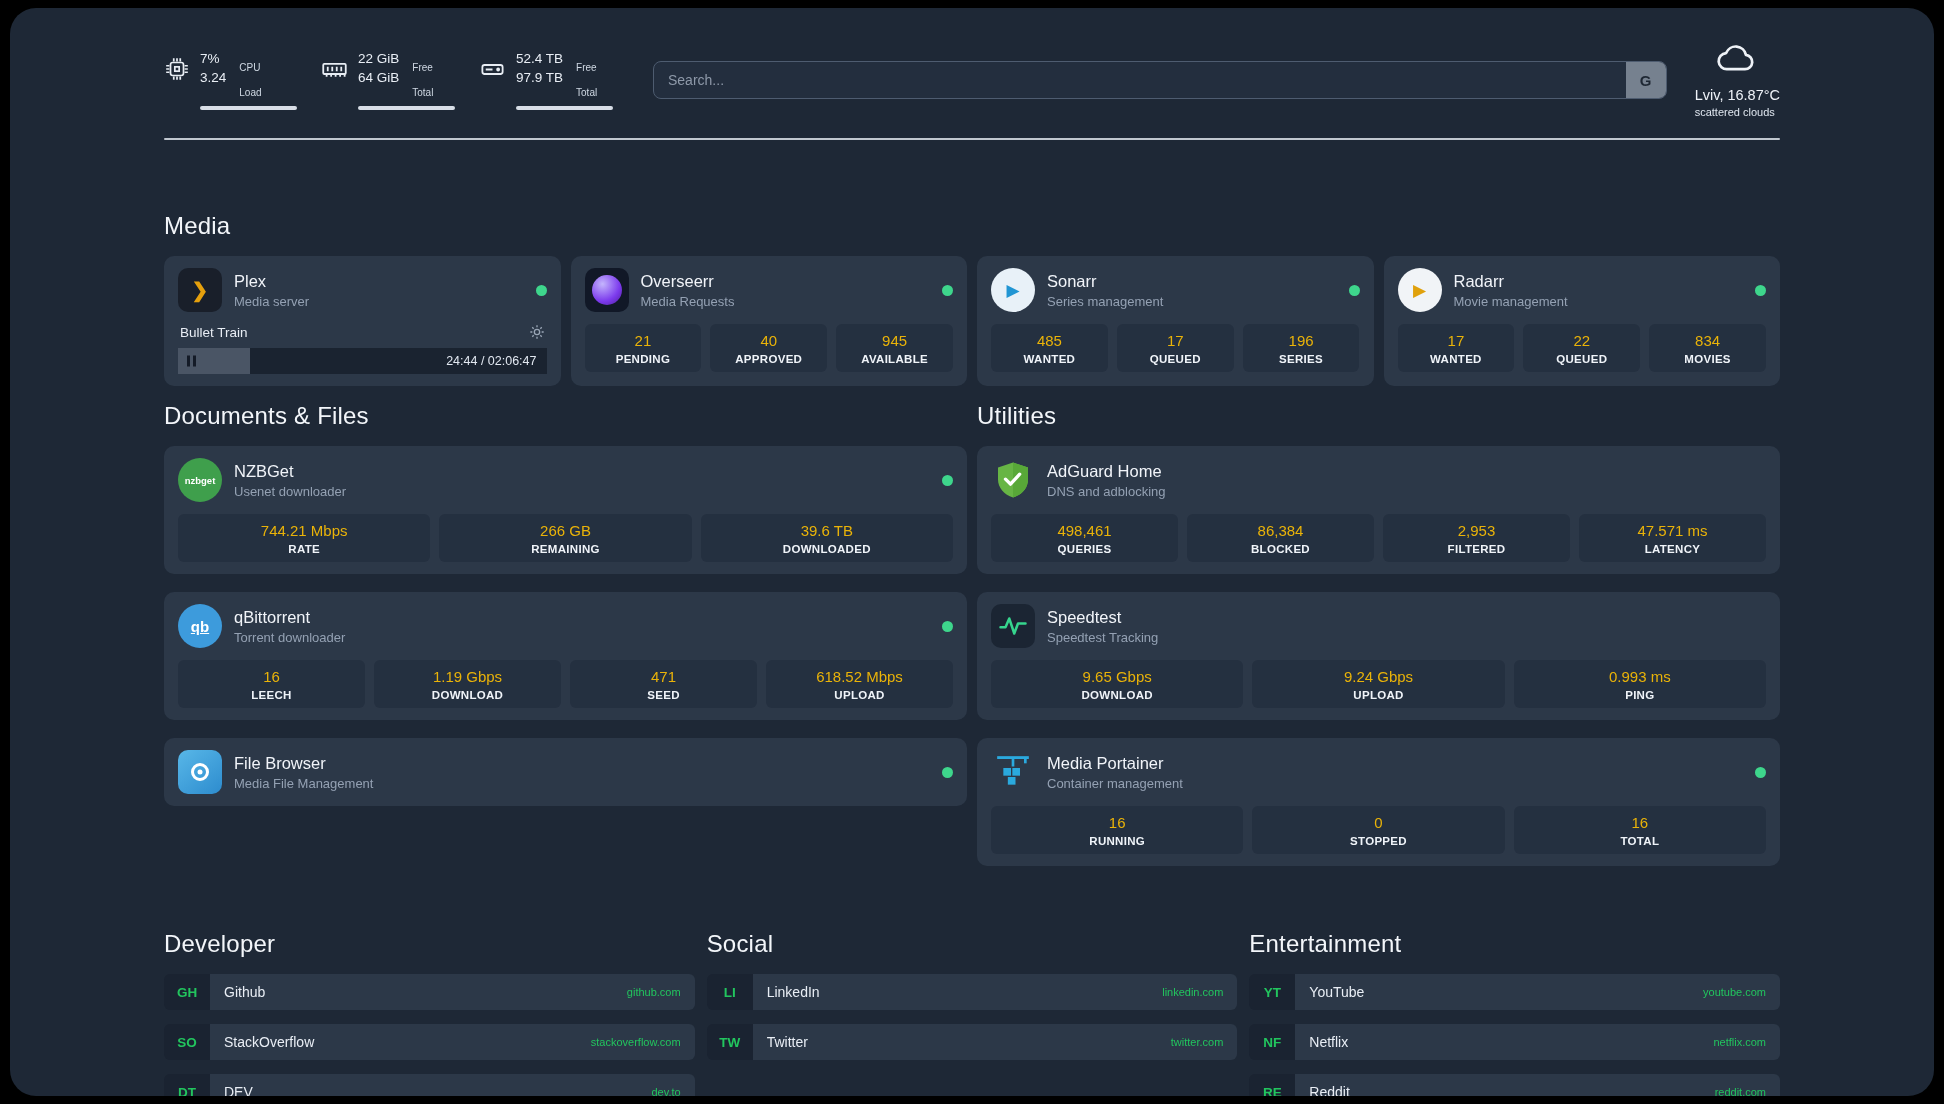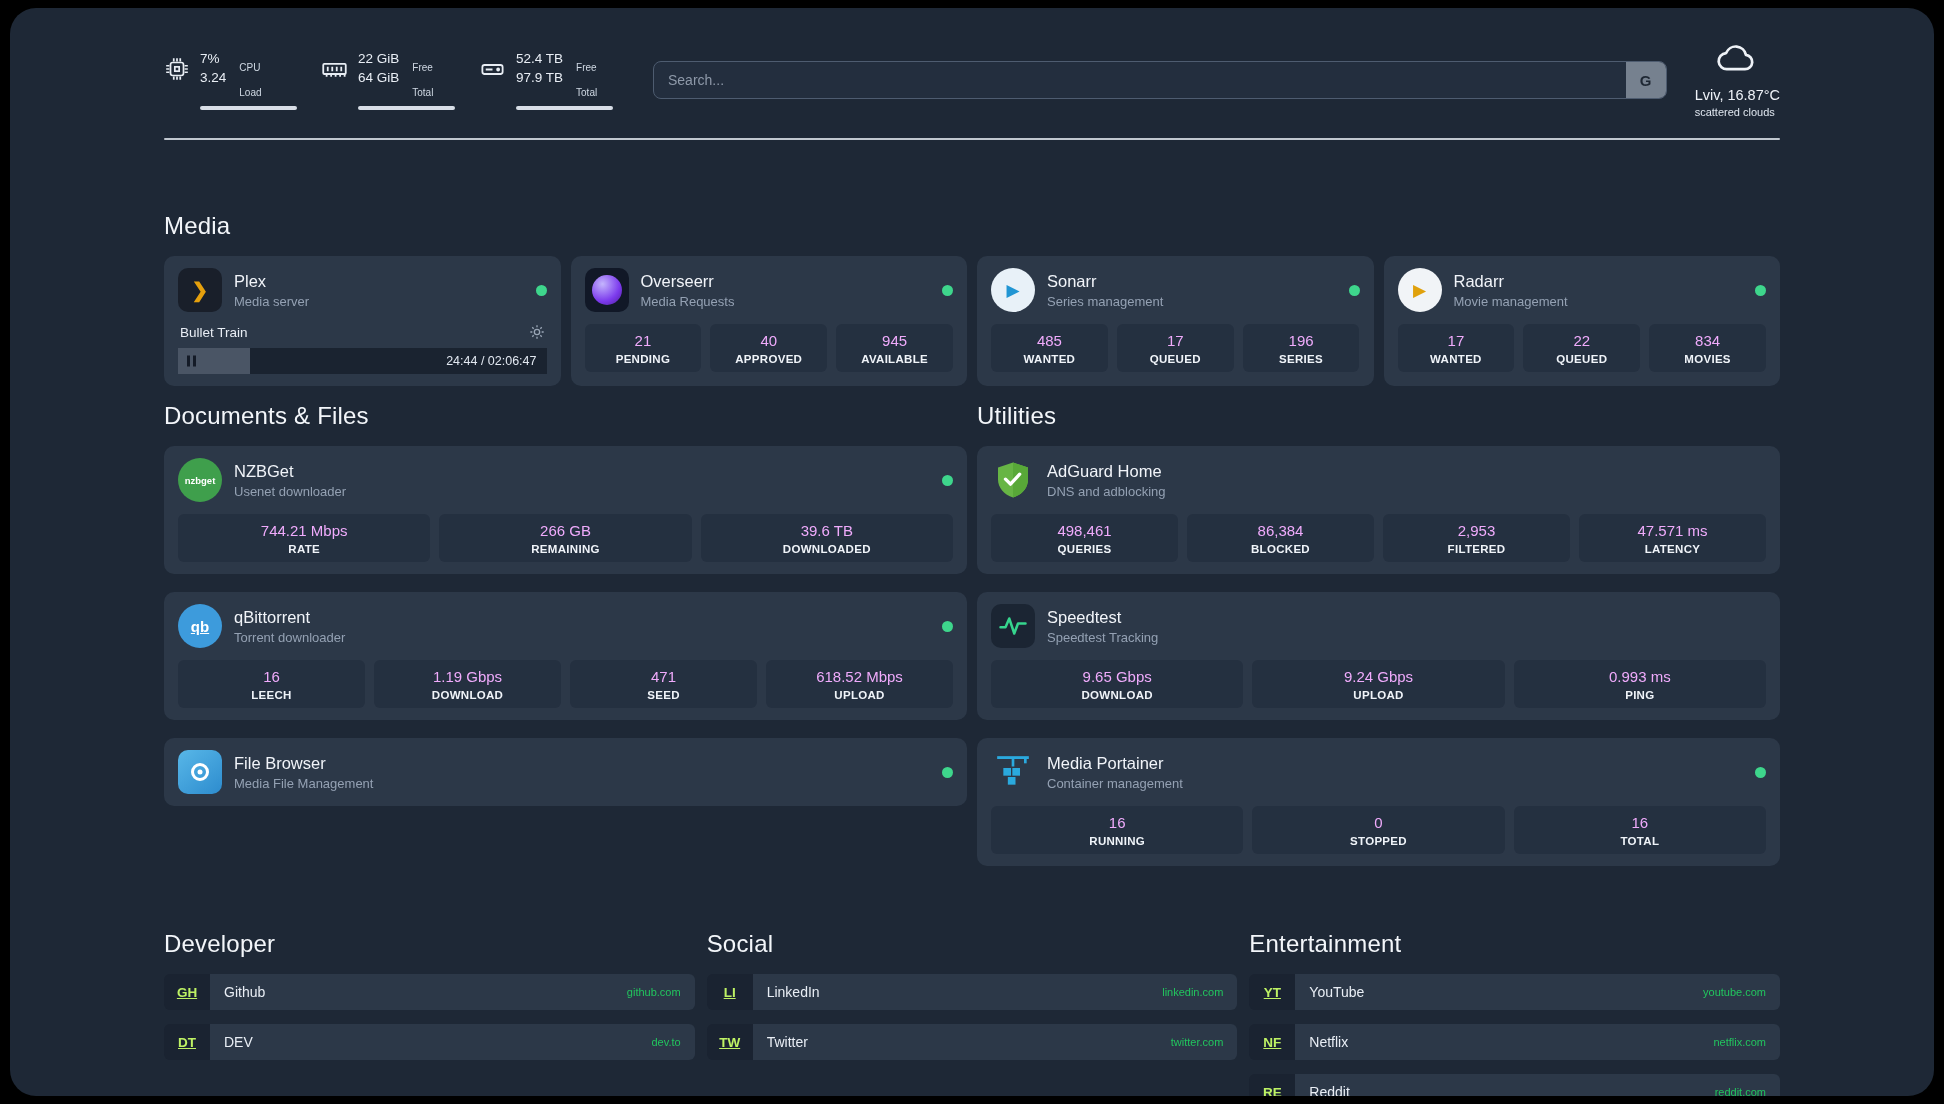--- a/index.html
+++ b/index.html
@@ -65,21 +65,21 @@
   .card-header { display: flex; align-items: center; gap: 12px; }
   .app-icon {
     width: 44px; height: 44px; border-radius: 10px;
     display: flex; align-items: center; justify-content: center; flex: 0 0 44px;
   }
   .app-name { font-size: 16.5px; font-weight: 500; color: #f1f4f9; }
   .app-desc { font-size: 13px; color: #94a1b3; margin-top: 3px; }
   .status-dot { width: 11px; height: 11px; border-radius: 50%; background: #3ed68c; margin-left: auto; flex: 0 0 11px; }
   .stats-row { display: flex; gap: 9px; margin-top: 12px; }
   .stat { flex: 1; background: #243040; border-radius: 6px; text-align: center; padding: 8px 4px 7px; }
-  .stat-value { font-size: 15px; color: #f0abfc; }
+  .stat-value { font-size: 15px; color: #eab308; }
   .stat-label { font-size: 11.5px; font-weight: 700; color: #f0f4f9; margin-top: 4px; letter-spacing: .3px; }
 
   
   .player-row { display: flex; align-items: center; justify-content: space-between; margin-top: 12px; padding: 0 2px; }
   .np-title { font-size: 13.5px; color: #e8edf4; }
   .gear-btn { cursor: pointer; display: flex; align-items: center; }
   .seekbar { position: relative; margin-top: 8px; height: 26px; background: #1a2330; border-radius: 0; overflow: hidden; cursor: pointer; }
   .seek-fill { position: absolute; left: 0; top: 0; bottom: 0; background: #4a5565; }
   .pause { position: absolute; left: 9px; top: 50%; transform: translateY(-50%); display: flex; gap: 3px; cursor: pointer; }
   .pause span { width: 3px; height: 11px; background: #141b27; display: block; }
@@ -105,22 +105,22 @@
   .fb-icon { background: linear-gradient(140deg, #58b7e8, #2d8cce); }
   .fb-ring { width: 18px; height: 18px; border: 3px solid #fff; border-radius: 50%; position: relative; }
   .fb-ring::after { content: ""; position: absolute; width: 5px; height: 5px; background: #fff;
     border-radius: 50%; top: 50%; left: 50%; transform: translate(-50%, -50%); }
   .speedtest-icon { background: #1b2533; }
 
   
   .bookmarks { display: grid; grid-template-columns: repeat(3, 1fr); gap: 12px; margin-top: 64px; padding-bottom: 40px; align-items: start; }
   .bm-rows { display: flex; flex-direction: column; gap: 14px; margin-top: 16px; }
   .bm-row { display: flex; height: 36px; border-radius: 6px; overflow: hidden; cursor: pointer; }
-  .bm-abbr { width: 46px; background: #1a2331; color: #bef264; font-weight: 700; font-size: 13.5px;
-    display: flex; align-items: center; justify-content: center; flex: 0 0 46px; text-decoration: underline; }
+  .bm-abbr { width: 46px; background: #1a2331; color: #22c55e; font-weight: 700; font-size: 13.5px;
+    display: flex; align-items: center; justify-content: center; flex: 0 0 46px; }
   .bm-bar { flex: 1; background: #2c3848; display: flex; align-items: center; justify-content: space-between; padding: 0 14px; }
   .bm-name { font-size: 14px; color: #e9eef5; }
   .bm-url { font-size: 11px; color: #22c55e; }
 </style>
 </head>
 <body>
 
 <div class="dashboard">
   <div class="content">
 
@@ -516,20 +516,27 @@
         <div class="section-title">Developer</div>
         <div class="bm-rows">
           <div class="bm-row">
             <div class="bm-abbr">GH</div>
             <div class="bm-bar">
               <span class="bm-name">Github</span>
               <span class="bm-url">github.com</span>
             </div>
           </div>
           <div class="bm-row">
+            <div class="bm-abbr">SO</div>
+            <div class="bm-bar">
+              <span class="bm-name">StackOverflow</span>
+              <span class="bm-url">stackoverflow.com</span>
+            </div>
+          </div>
+          <div class="bm-row">
             <div class="bm-abbr">DT</div>
             <div class="bm-bar">
               <span class="bm-name">DEV</span>
               <span class="bm-url">dev.to</span>
             </div>
           </div>
         </div>
       </div>
 
       <div>

